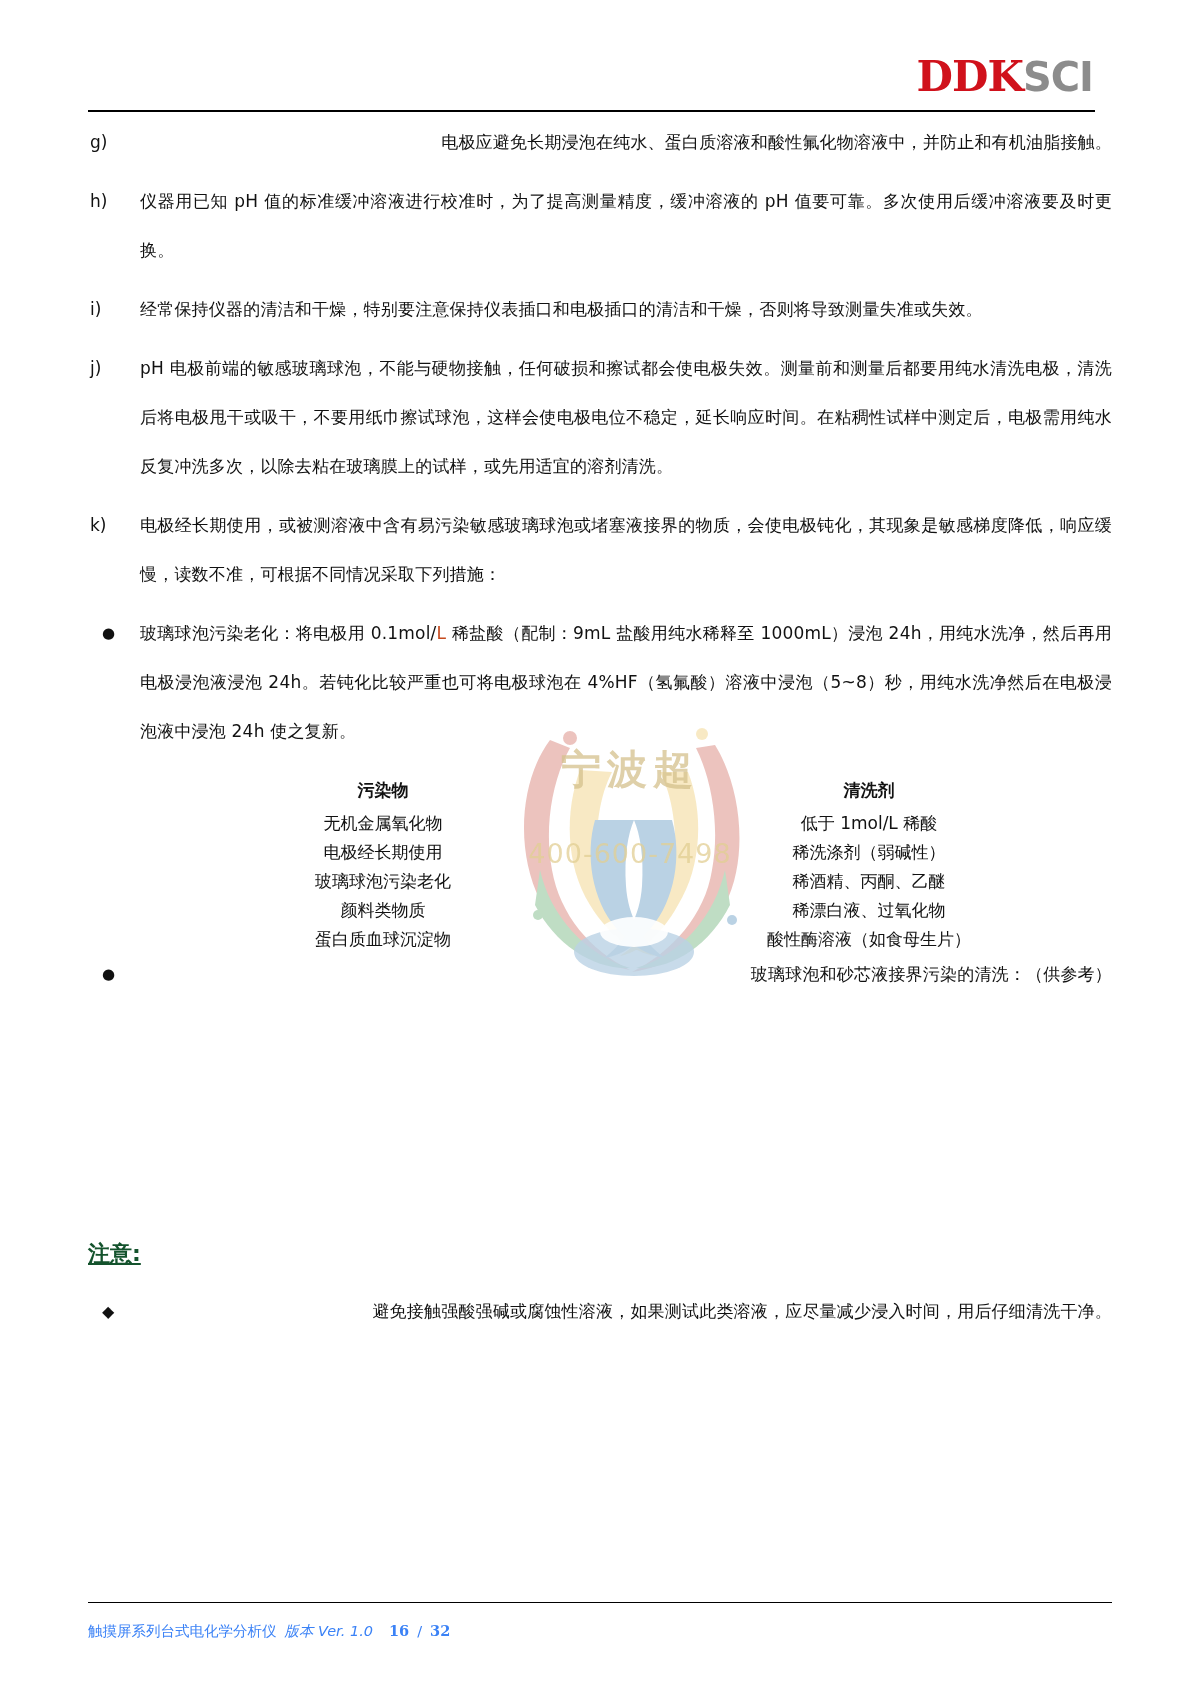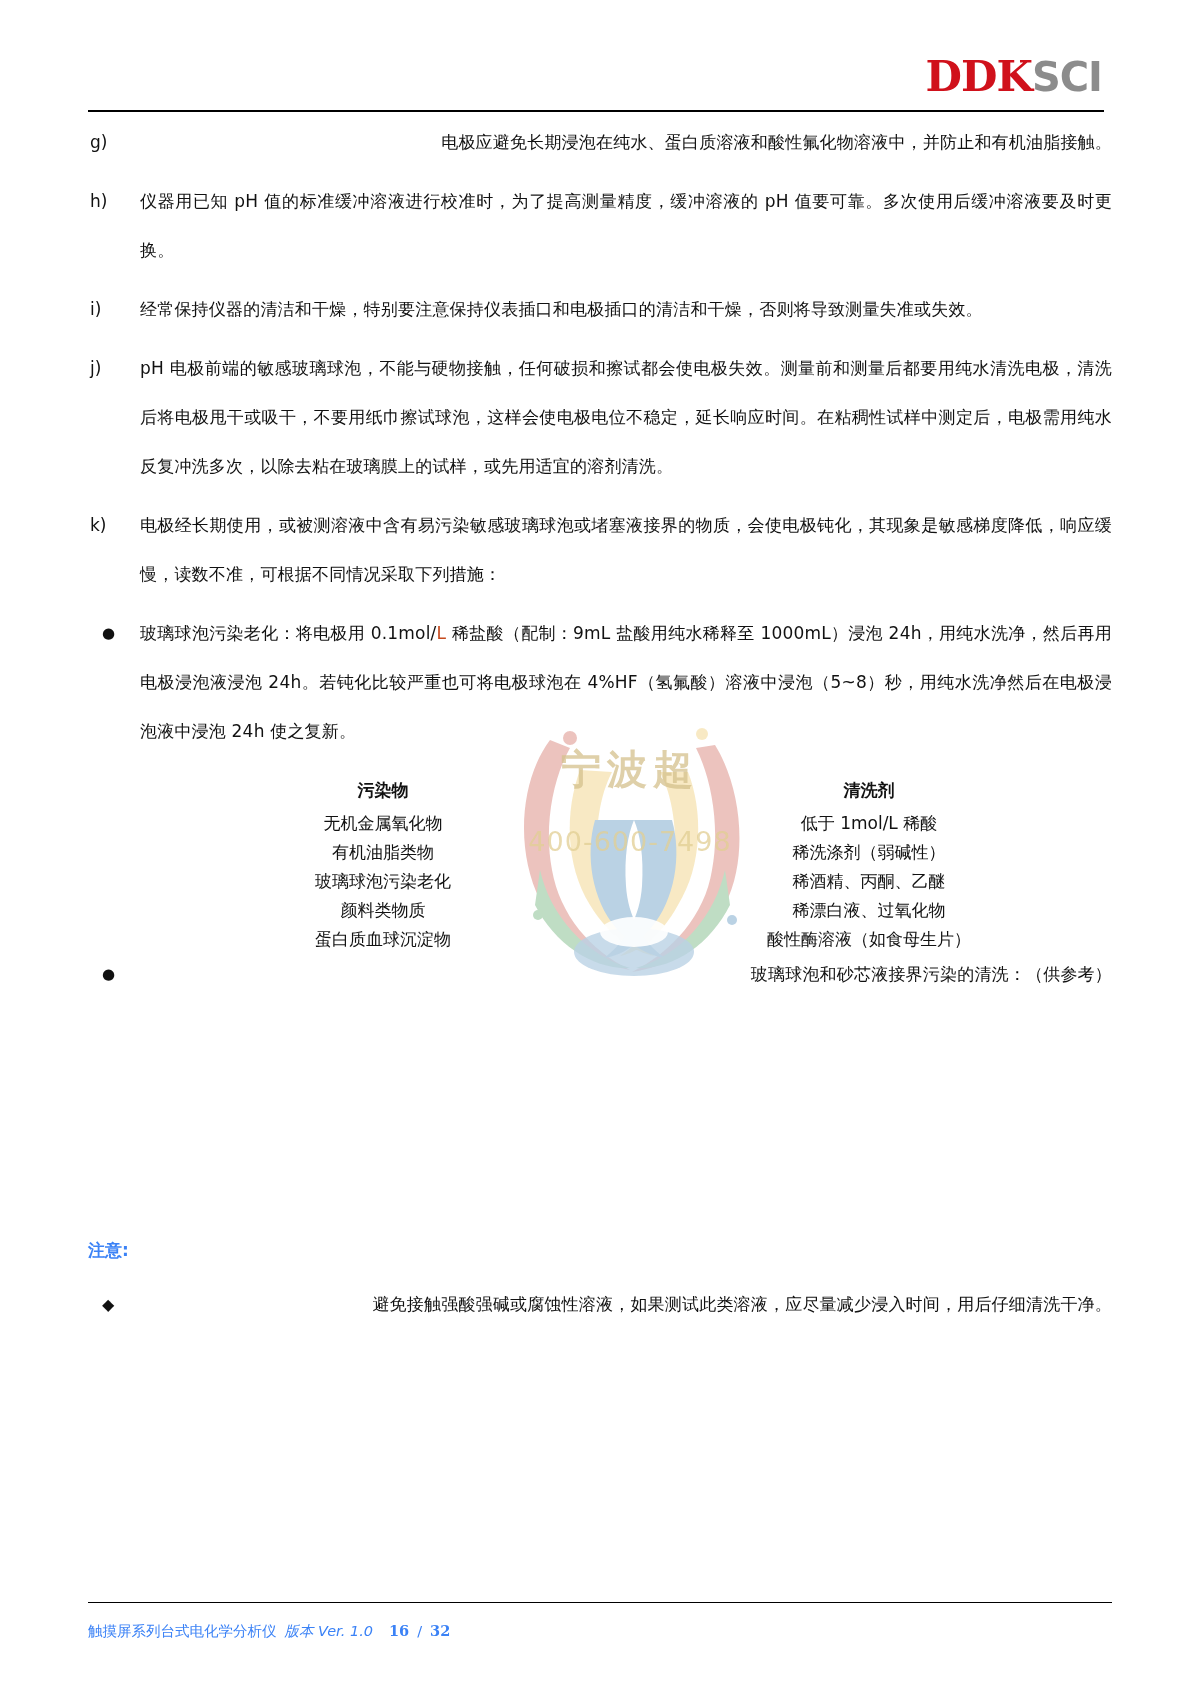--- a/index.html
+++ b/index.html
@@ -15,21 +15,21 @@
     width: 1200px;
     height: 1697px;
     background: #ffffff;
     overflow: hidden;
     box-sizing: border-box;
   }
 
   
   .header {
     position: absolute;
-    top: 0; left: 0; right: 8px;
+    top: 0; left: 0; right: 17px;
     height: 112px;
   }
   .logo {
     position: absolute;
     right: 90px;
     top: 56px;
     line-height: 1;
     white-space: nowrap;
     user-select: none;
   }
@@ -82,21 +82,21 @@
     color: #b08c2e;
     letter-spacing: 6px;
   }
   .wm-site {
     top: 88px;
     font-size: 30px;
     font-weight: bold;
     letter-spacing: 1px;
   }
   .wm-phone {
-    top: 126px;
+    top: 138px;
     font-size: 27px;
     letter-spacing: 1px;
   }
 
   
   .content {
     position: absolute;
     left: 88px;
     right: 88px;
     top: 118px;
@@ -159,24 +159,25 @@
   }
   .tbl th {
     font-weight: bold;
     padding-bottom: 4px;
   }
   .tbl col.c1 { width: 50%; }
   .tbl col.c2 { width: 50%; }
 
   
   .notice-title {
-    font-size: 17px;
-    font-weight: bold;
-    color: #3b82f6;
+    font-size: 22px;
+    font-weight: bold;
+    color: #14532d;
     margin: 0 0 18px 0;
+    text-decoration: underline;
   }
 
   
   .footer {
     position: absolute;
     left: 88px;
     right: 88px;
     bottom: 56px;
   }
   .footer-rule {
@@ -277,21 +278,21 @@
             <th>污染物</th>
             <th>清洗剂</th>
           </tr>
         </thead>
         <tbody>
           <tr>
             <td>无机金属氧化物</td>
             <td>低于 1mol/L 稀酸</td>
           </tr>
           <tr>
-            <td>有机油脂类物</td>
+            <td>电极经长期使用</td>
             <td>稀洗涤剂（弱碱性）</td>
           </tr>
           <tr>
             <td>玻璃球泡污染老化</td>
             <td>稀酒精、丙酮、乙醚</td>
           </tr>
           <tr>
             <td>颜料类物质</td>
             <td>稀漂白液、过氧化物</td>
           </tr>

